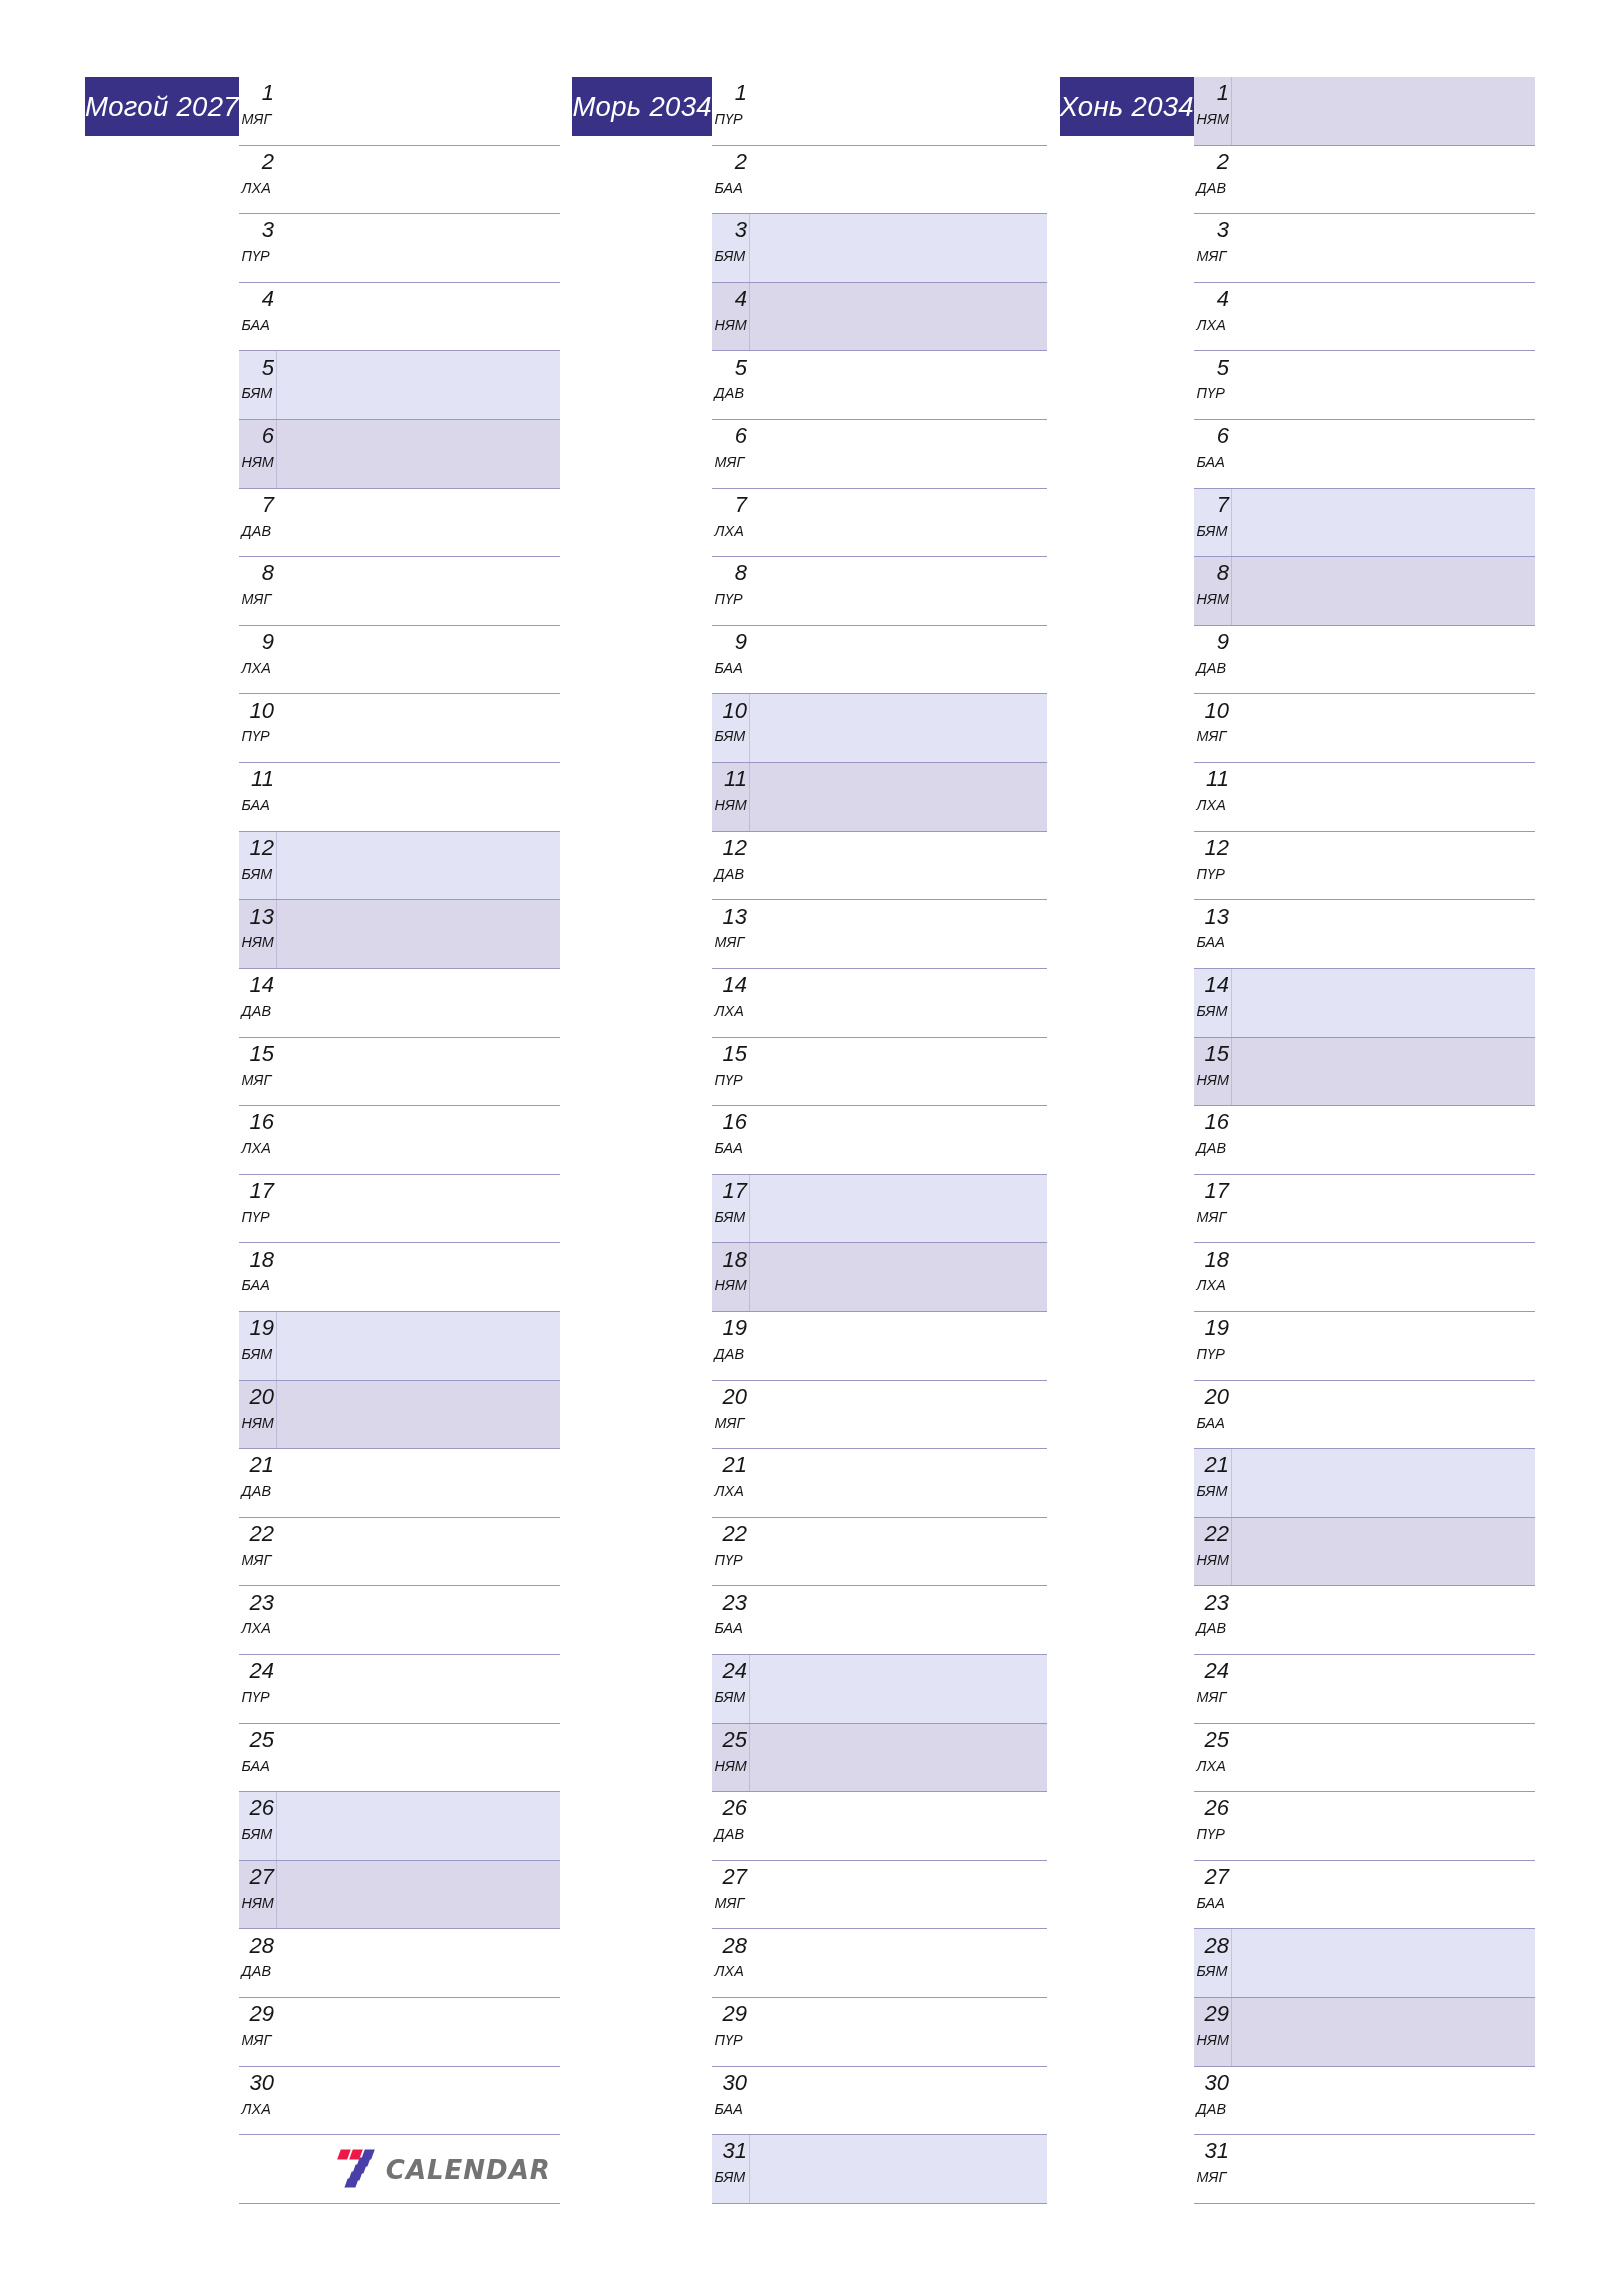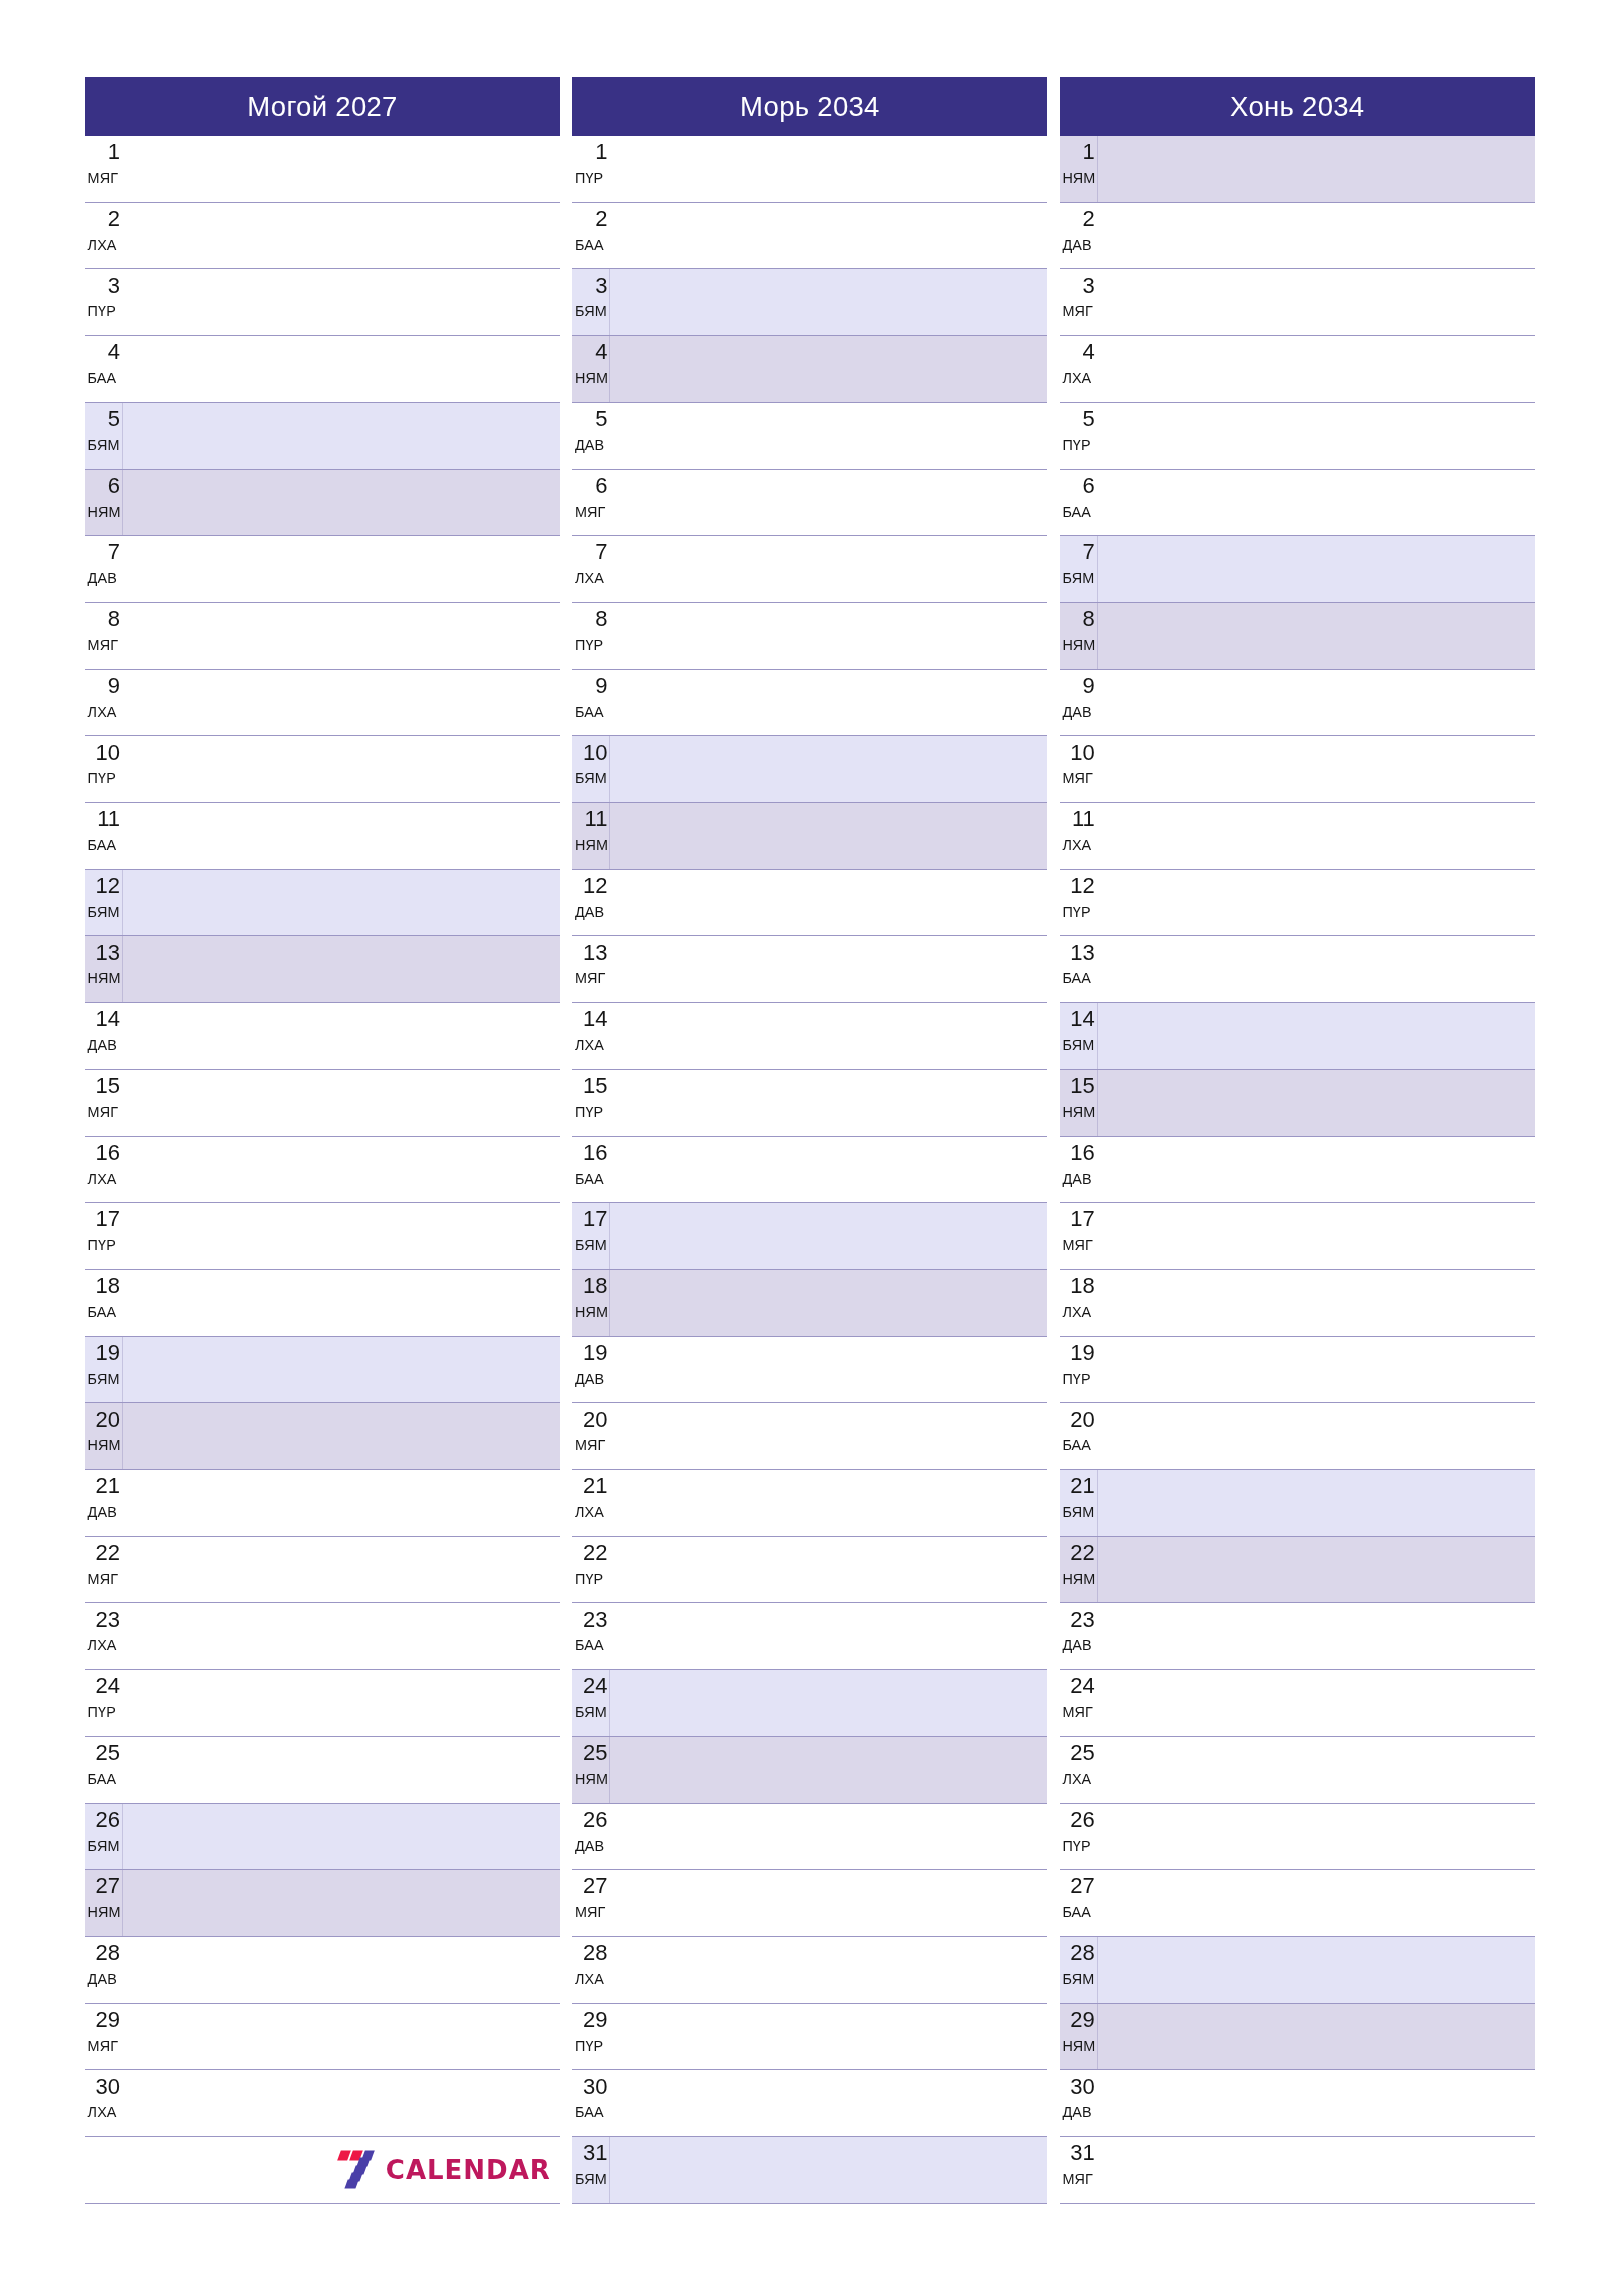--- a/index.html
+++ b/index.html
@@ -23,21 +23,22 @@
     width: 1450px;
     height: 2127px;
     display: flex;
     flex-direction: row;
     gap: 12.4px;
   }
 
   .month-col {
     width: 475px;
     display: flex;
-    flex-direction: column;
+    flex-direction: row;
+    font-style: italic;
   }
 
   .month-header {
     height: 59px;
     background: #393185;
     color: #ffffff;
     display: flex;
     align-items: center;
     justify-content: center;
     font-size: 27.5px;
@@ -142,21 +143,21 @@
   .lm-s1 { left: 24px; top: 8.5px; width: 10.5px; height: 9.2px; background: #4a3fa8; }
   .lm-s2 { left: 20px; top: 15.7px; width: 10.5px; height: 9.2px; background: #4a3fa8; }
   .lm-s3 { left: 16.4px; top: 23px; width: 10.5px; height: 9.2px; background: #4a3fa8; }
   .lm-s4 { left: 12.4px; top: 30px; width: 10.5px; height: 9.2px; background: #4a3fa8; }
 
   .logo-text {
     font-family: "DejaVu Sans", "Liberation Sans", sans-serif;
     font-size: 26px;
     font-weight: bold;
     letter-spacing: 1px;
-    color: #be185d;
+    color: #737373;
     line-height: 1;
   }
 </style>
 </head>
 <body>
 
 <div id="planner">
     <div class="month-col">
       <div class="month-header">Могой 2027</div>
       <div class="days">

